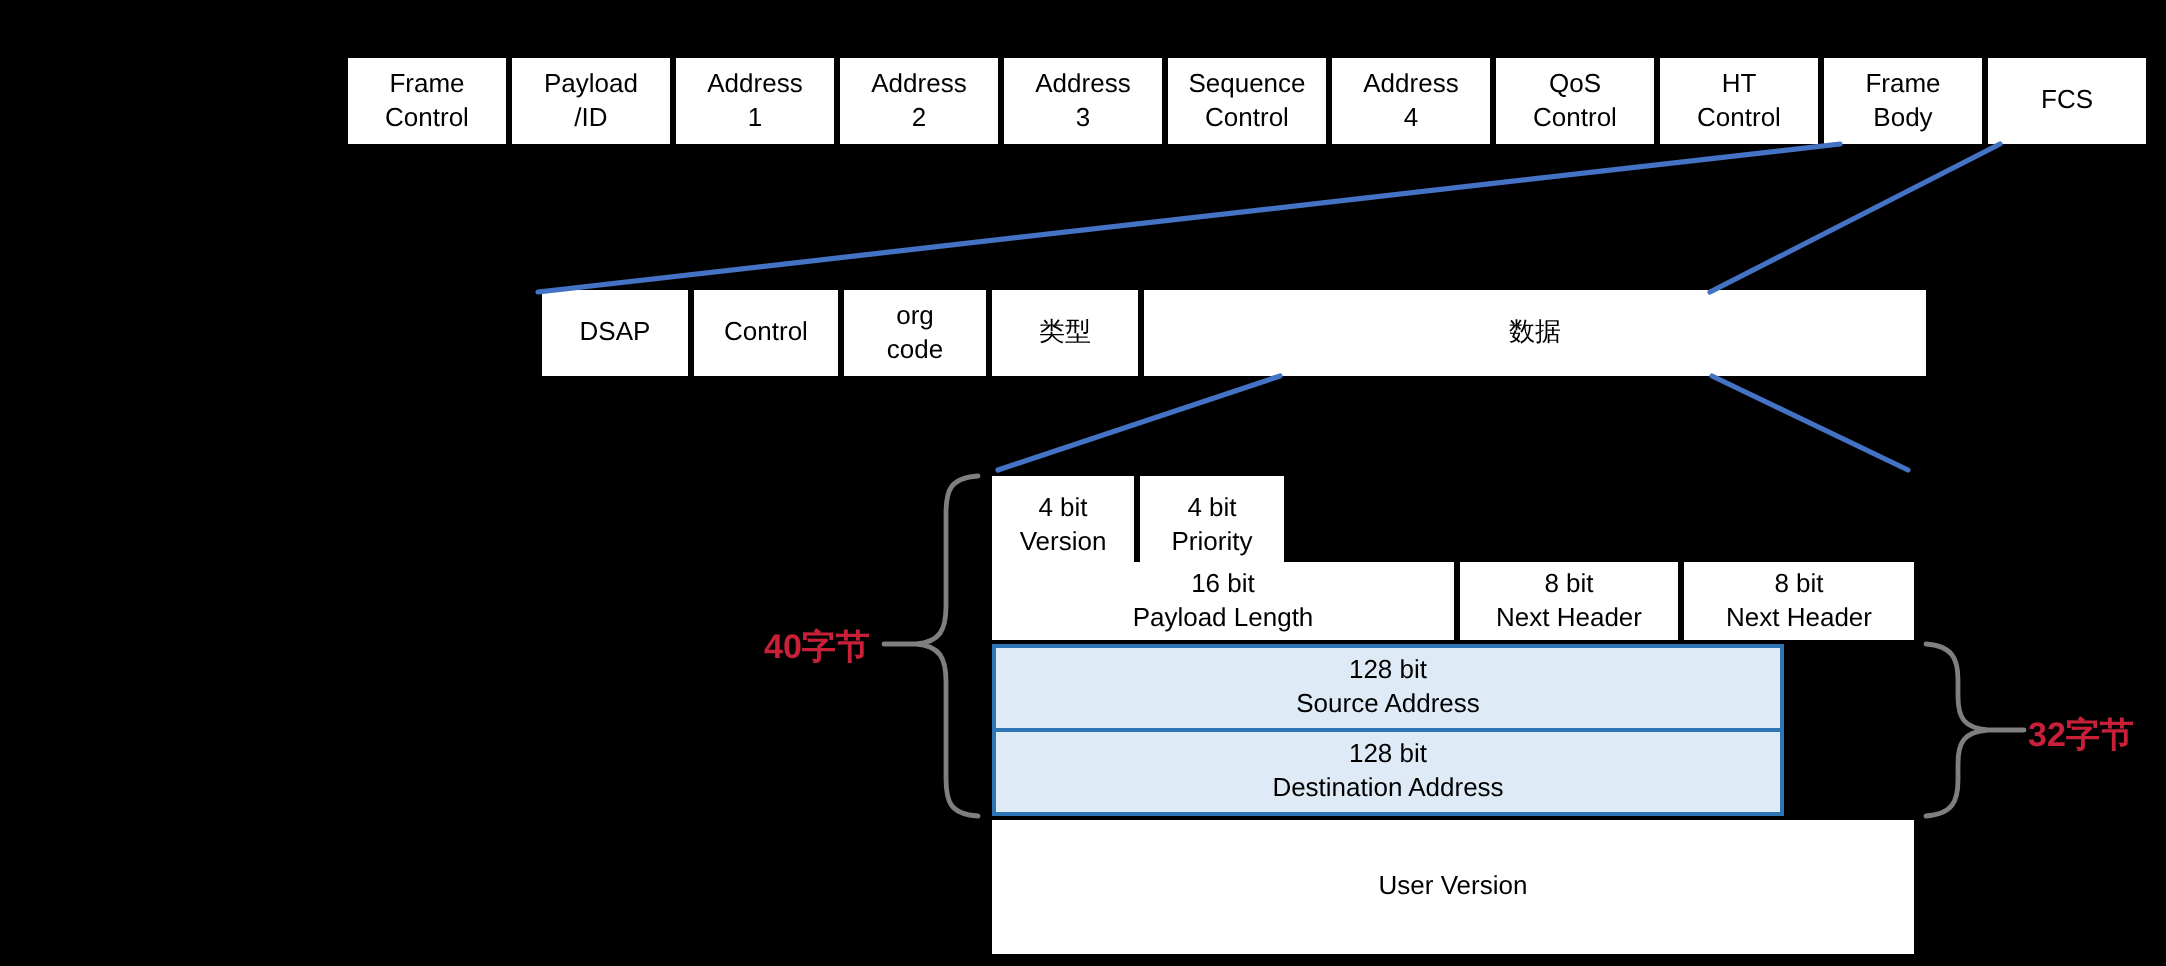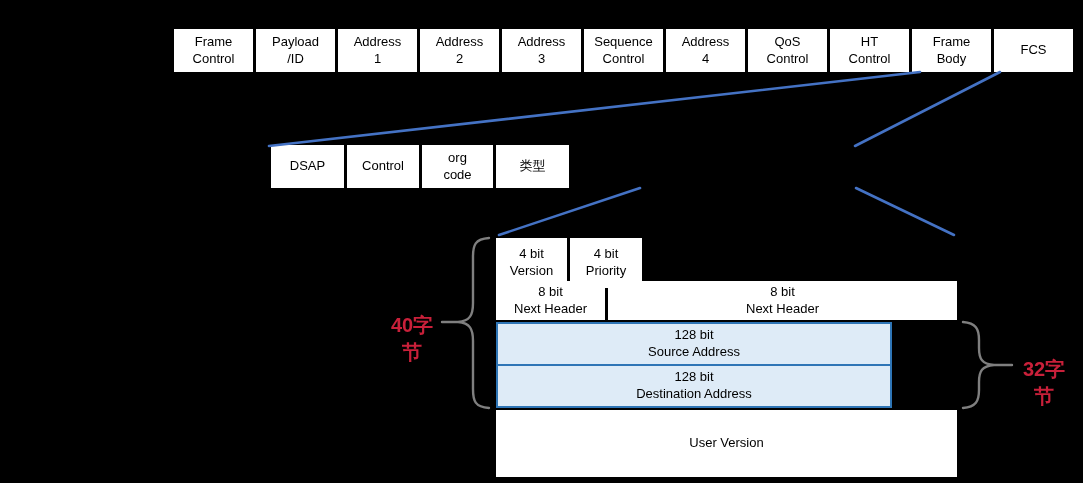--- a/index.html
+++ b/index.html
@@ -40,22 +40,22 @@
   .addr-wrap{
     position:absolute;left:0;top:84px;width:396px;height:86px;
     background:var(--highlight-border);
     display:flex;flex-direction:column;gap:2px;padding:2px;box-sizing:border-box;
   }
   .addr-wrap .cell{flex:1 1 0;background:var(--highlight-fill);}
   .payload{position:absolute;left:0;top:172px;width:461px;height:67px;}
   .annotation{
     position:absolute;
     color:var(--annotation-red);
-    font-weight:bold;font-size:20px;
-    width:60px;text-align:center;
+    font-weight:bold;font-size:17px;
+    width:60px;
   }
   .ann-left{left:370px;top:312px;}
   .ann-right{left:1002px;top:356px;}
   svg.overlay{position:absolute;left:0;top:0;pointer-events:none;}
   svg.overlay .conn{stroke:var(--connector);stroke-width:2.6;stroke-linecap:round;fill:none;}
   svg.overlay .brace{stroke:var(--brace);stroke-width:2.4;stroke-linecap:round;stroke-linejoin:round;fill:none;}
 </style>
 </head>
 <body>
 
@@ -84,30 +84,33 @@
 Body</div>
     <div class="cell">FCS</div>
   </div>
 
   <div class="row row-llc">
     <div class="cell" style="width:73px">DSAP</div>
     <div class="cell" style="width:72px">Control</div>
     <div class="cell" style="width:71px">org
 code</div>
     <div class="cell" style="width:73px">类型</div>
+    <div class="cell" style="flex:1">数据</div>
   </div>
 
   <div class="ipv6">
     <div class="grid-row r1">
       <div class="cell" style="width:71px">4 bit
 Version</div>
       <div class="cell" style="width:72px">4 bit
 Priority</div>
     </div>
     <div class="grid-row r2">
+      <div class="cell" style="width:231px">16 bit
+Payload Length</div>
       <div class="cell" style="width:109px">8 bit
 Next Header</div>
       <div class="cell" style="flex:1">8 bit
 Next Header</div>
     </div>
     <div class="addr-wrap">
       <div class="cell">128 bit
 Source Address</div>
       <div class="cell">128 bit
 Destination Address</div>

